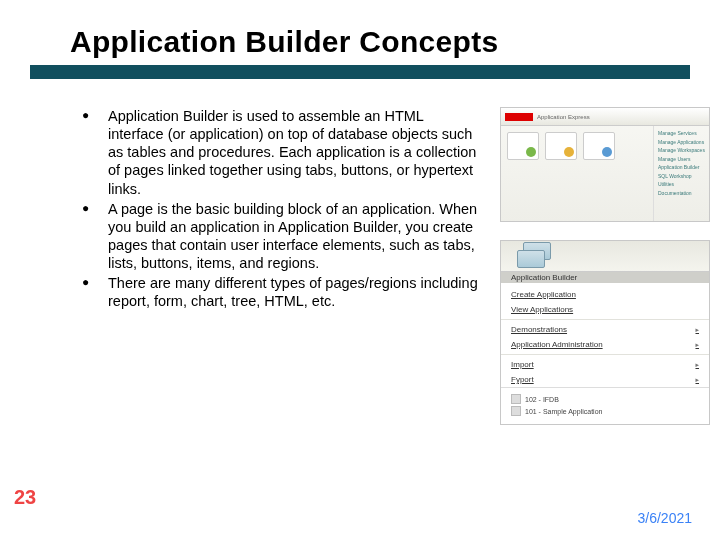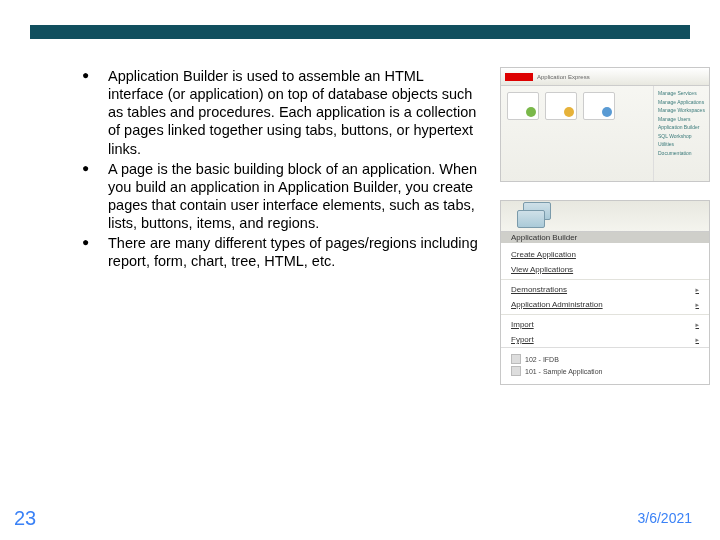--- a/index.html
+++ b/index.html
@@ -189,24 +189,24 @@
     color: #777;
   }
   .menu-sep {
     height: 0;
     border-top: 1px solid #e2e2dc;
     margin: 2px 0;
   }
   .footer-left {
     position: absolute;
     left: 14px;
-    bottom: 10px;
+    bottom: 31px;
     font-size: 20px;
-    font-weight: normal;
-    color: #3b82f6;
+    font-weight: bold;
+    color: #ef4444;
   }
   .footer-right {
     position: absolute;
     right: 28px;
     bottom: 14px;
     font-size: 14px;
     color: #3b82f6;
   }
   .menu-bottom {
     border-top: 1px solid #ddd;
@@ -221,20 +221,21 @@
     margin: 2px 0;
   }
   .mini-icon {
     width: 10px; height: 10px; background: #ddd; border: 1px solid #bbb;
   }
 </style>
 </head>
 <body>
 
 <div class="slide">
+  <div class="title">Application Builder Concepts</div>
   <div class="title-bar"></div>
 
   <div class="content">
     <div class="bullets">
       <ul>
         <li>Application Builder is used to assemble an HTML interface (or application) on top of database objects such as tables and procedures. Each application is a collection of pages linked together using tabs, buttons, or hypertext links.</li>
         <li>A page is the basic building block of an application. When you build an application in Application Builder, you create pages that contain user interface elements, such as tabs, lists, buttons, items, and regions.</li>
         <li>There are many different types of pages/regions including report, form, chart, tree, HTML, etc.</li>
       </ul>
     </div>

